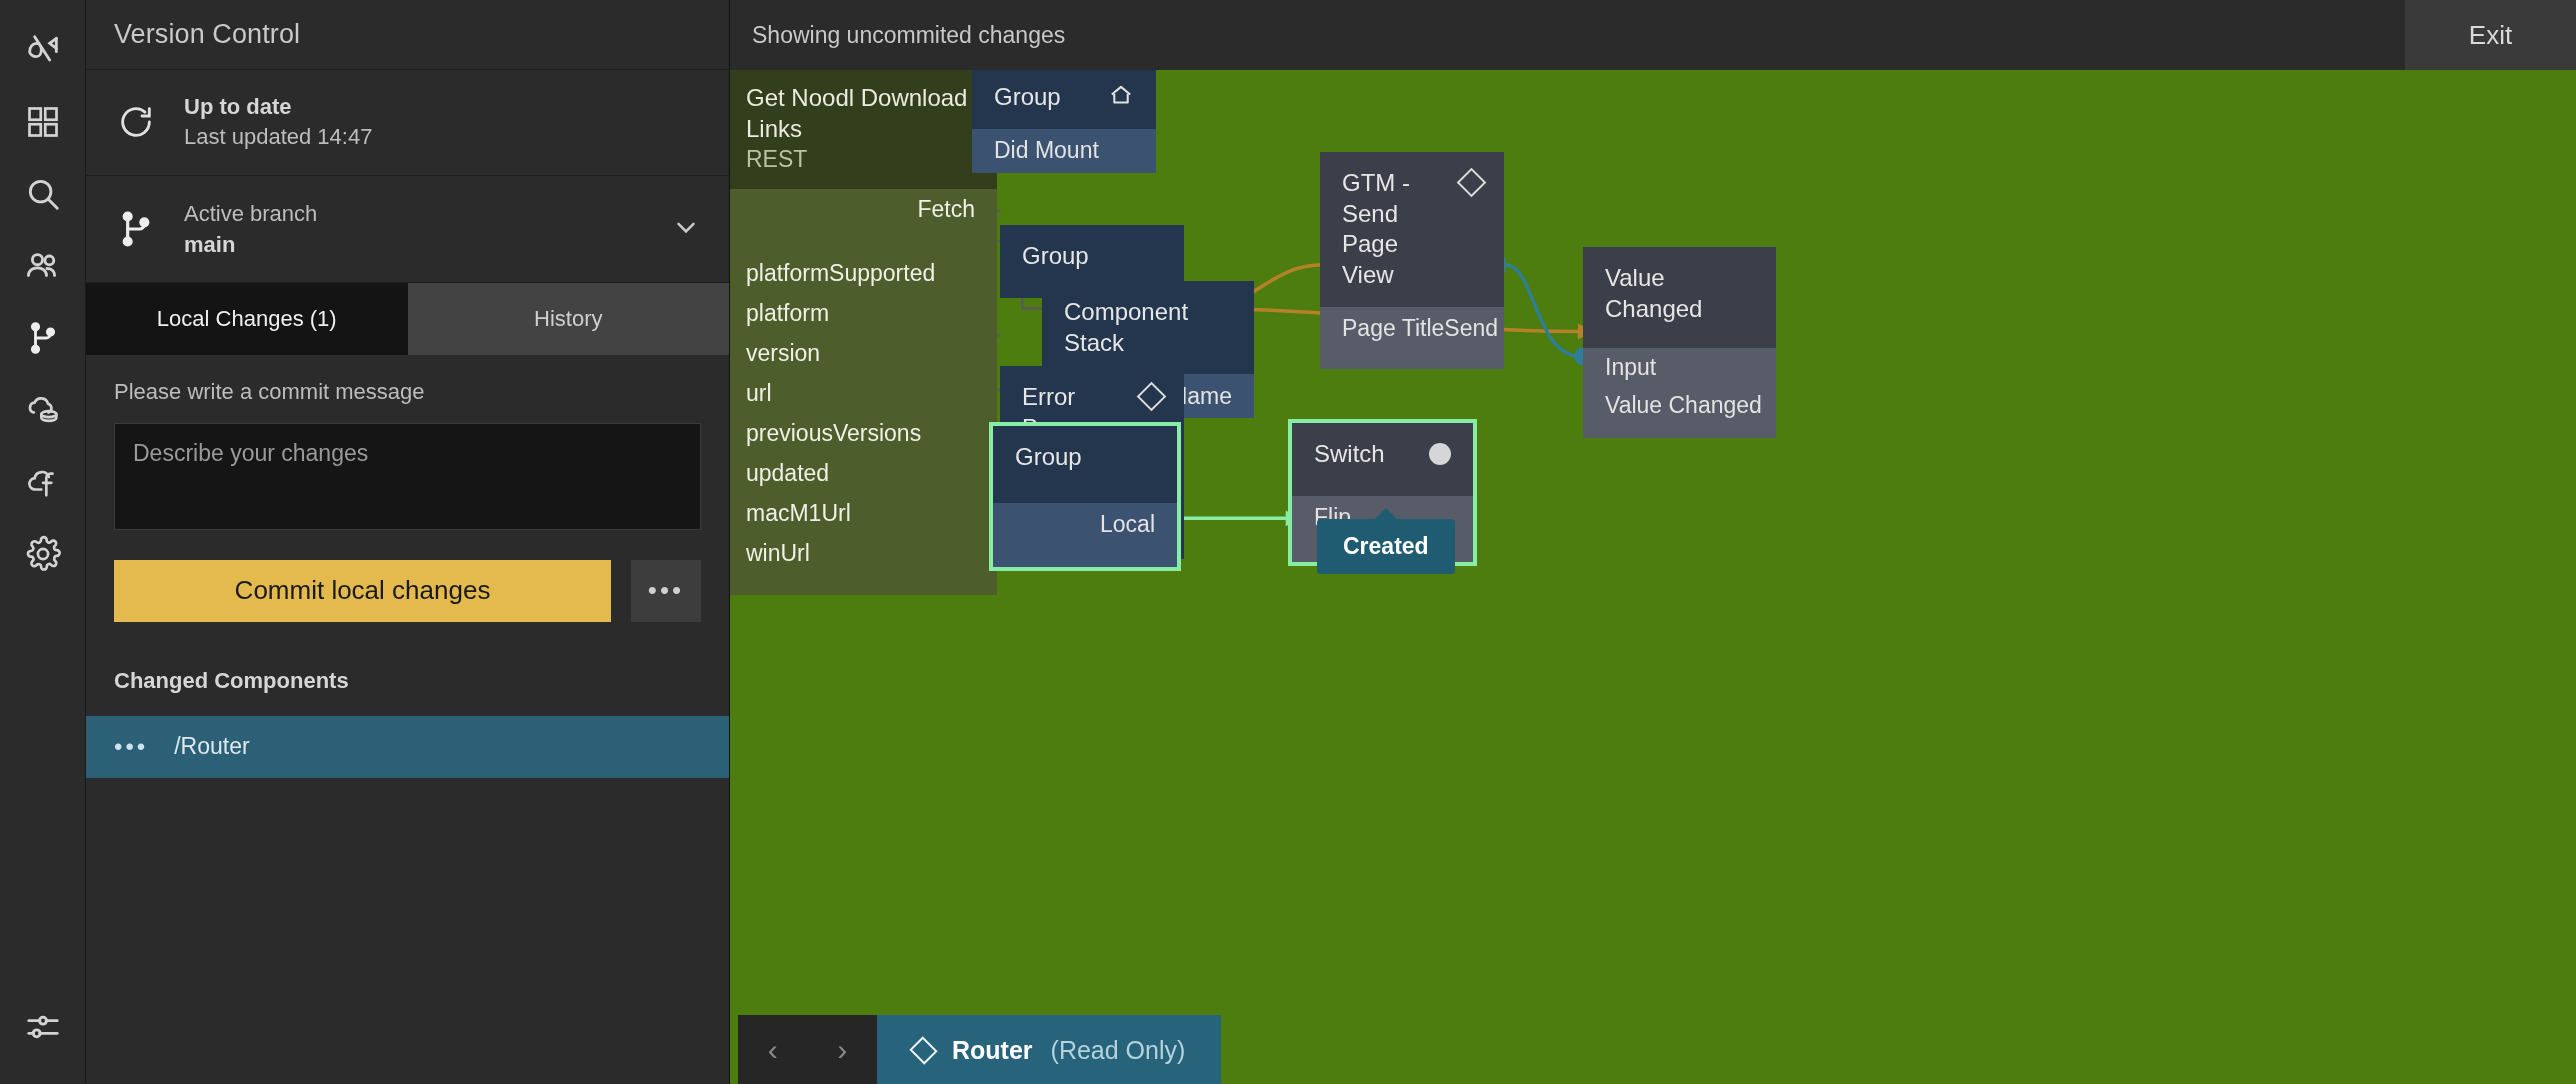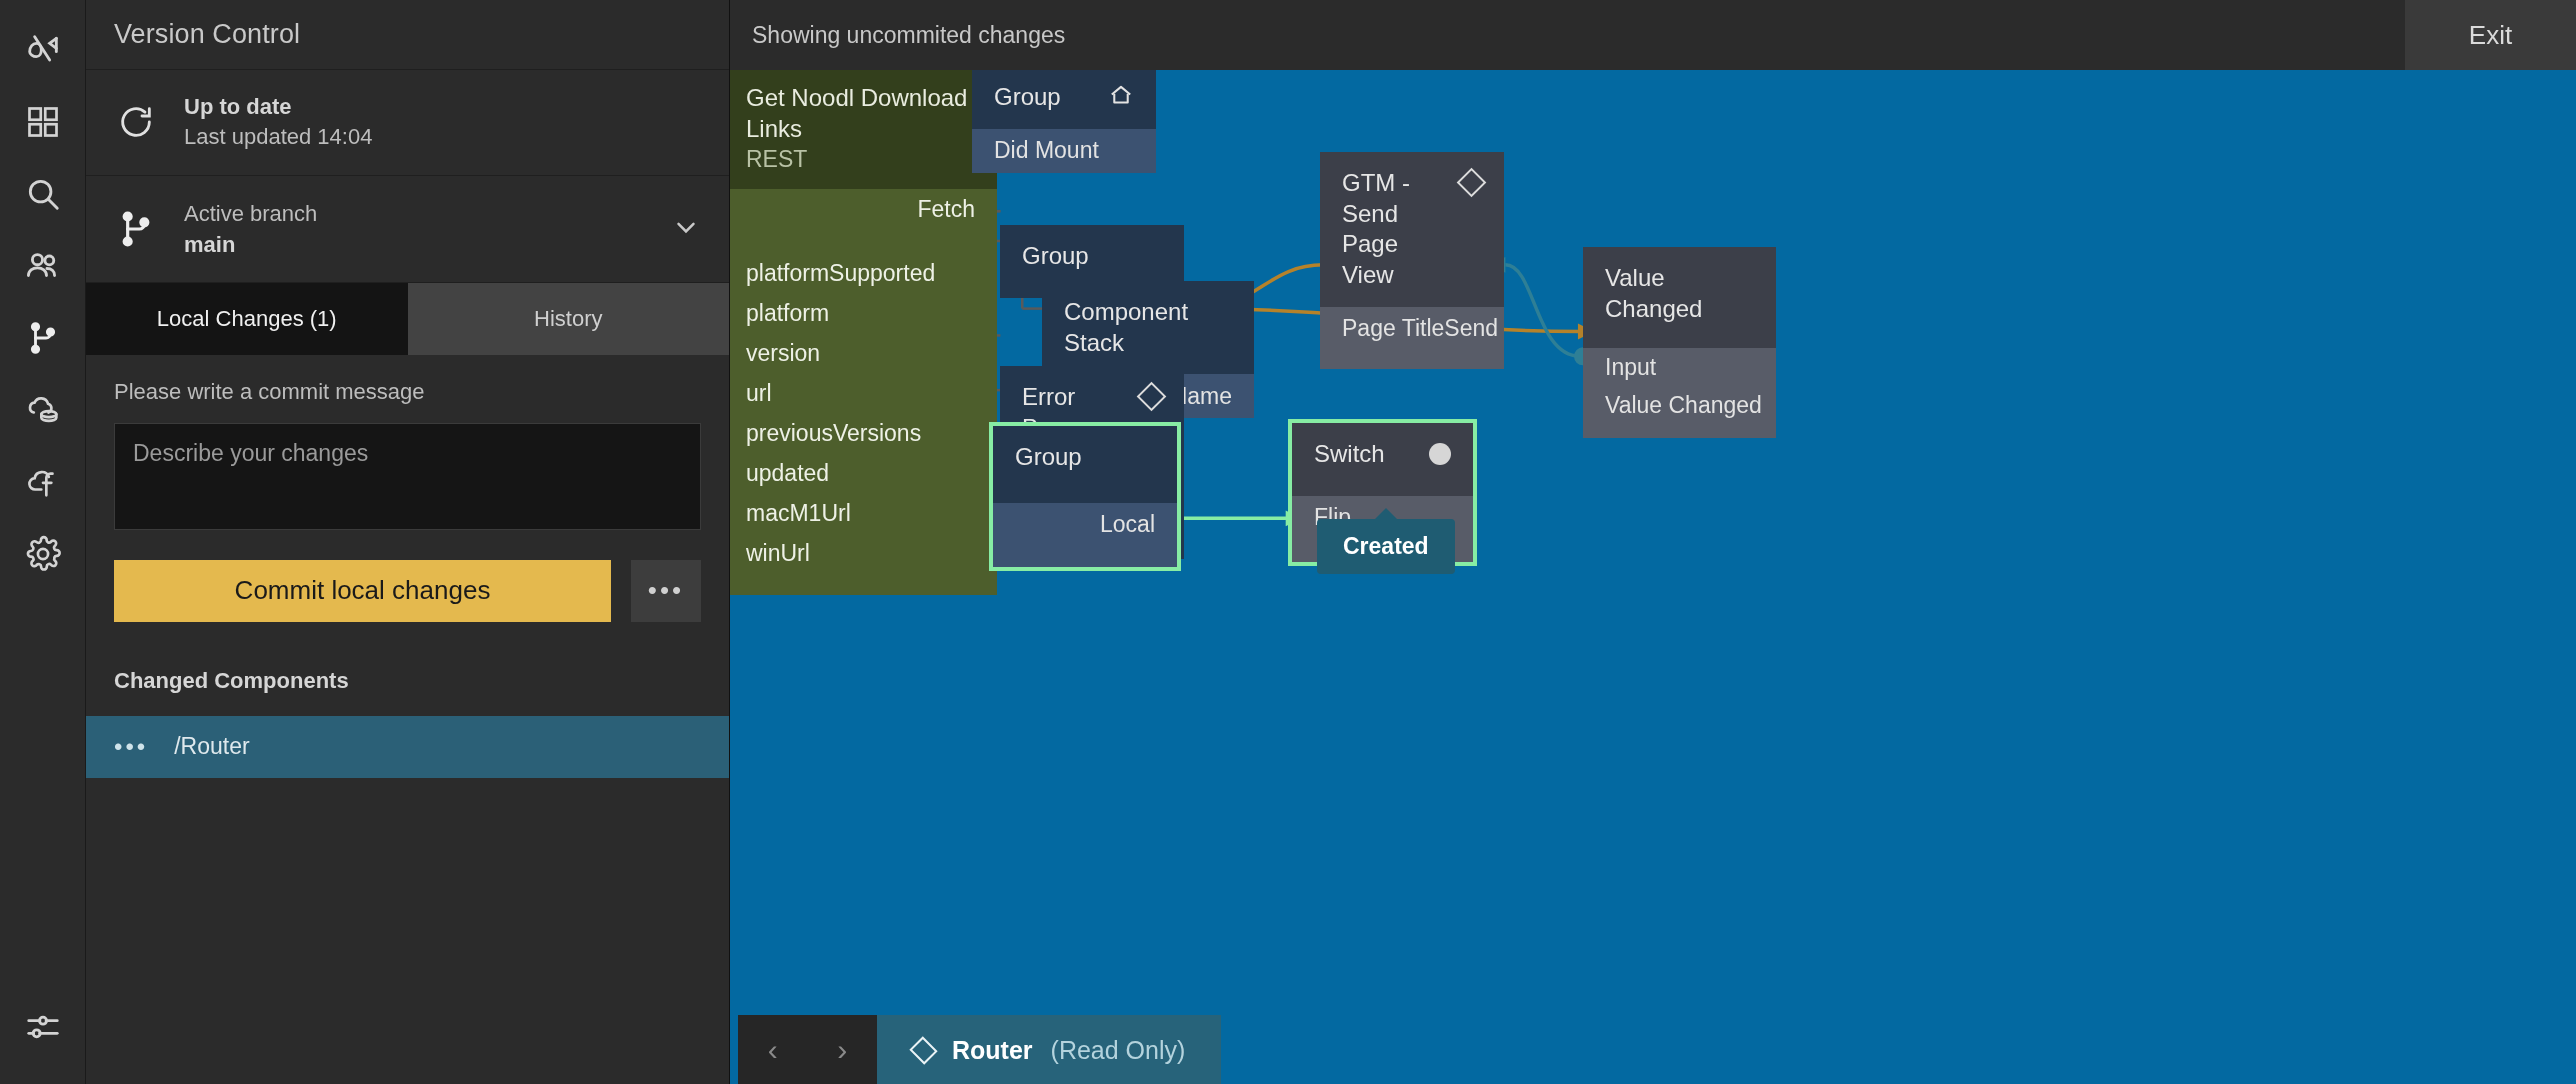--- a/index.html
+++ b/index.html
@@ -82,21 +82,21 @@
     margin-top: 46px; margin-bottom: 22px; padding: 0 28px;
   }
   .changed-item {
     height: 62px; background: #2b6077; display: flex; align-items: center;
     gap: 26px; padding: 0 28px; cursor: pointer;
   }
   .changed-dots { color: #cfe3ea; font-size: 24px; letter-spacing: 3px; }
   .changed-name { color: #dfe9ed; font-size: 23px; }
 
   
-  .main { flex: 1 1 auto; position: relative; background: #0369a1; height: 1085px; }
+  .main { flex: 1 1 auto; position: relative; background: #4d7c0f; height: 1085px; }
   .topbar {
     height: 70px; background: #2b2b2b; display: flex; align-items: center;
     position: relative;
   }
   .topbar-text { padding-left: 22px; font-size: 23px; color: #c8c8c8; }
   .exit-btn {
     position: absolute; right: 0; top: 0; width: 171px; height: 70px;
     background: #3a3a3a; color: #dadada; font-size: 26px;
     display: flex; align-items: center; justify-content: center; cursor: pointer;
   }
@@ -251,21 +251,21 @@
 
     <div class="vc-row">
       <div class="vc-row-icon">
         <svg width="40" height="40" viewBox="0 0 24 24" fill="none" stroke="#e0e0e0" stroke-width="1.7" stroke-linecap="round">
           <path d="M20 12a8 8 0 11-2.6-5.9"></path>
             <path d="M20 4v4.4h-4.4"></path>
         </svg>
       </div>
       <div class="vc-row-text">
         <div class="vc-strong">Up to date</div>
-        <div class="vc-sub">Last updated 14:04</div>
+        <div class="vc-sub">Last updated 14:47</div>
       </div>
     </div>
 
     <div class="vc-row">
       <div class="vc-row-icon">
         <svg width="40" height="40" viewBox="0 0 24 24" fill="none" stroke="#ededed" stroke-width="1.9" stroke-linecap="round">
           <circle cx="7" cy="4.5" r="2.1" fill="#ededed"></circle>
           <circle cx="7" cy="19.5" r="2.1" fill="#ededed"></circle>
           <circle cx="17" cy="8" r="2.1" fill="#ededed"></circle>
           <path d="M7 6.6v10.8"></path>

